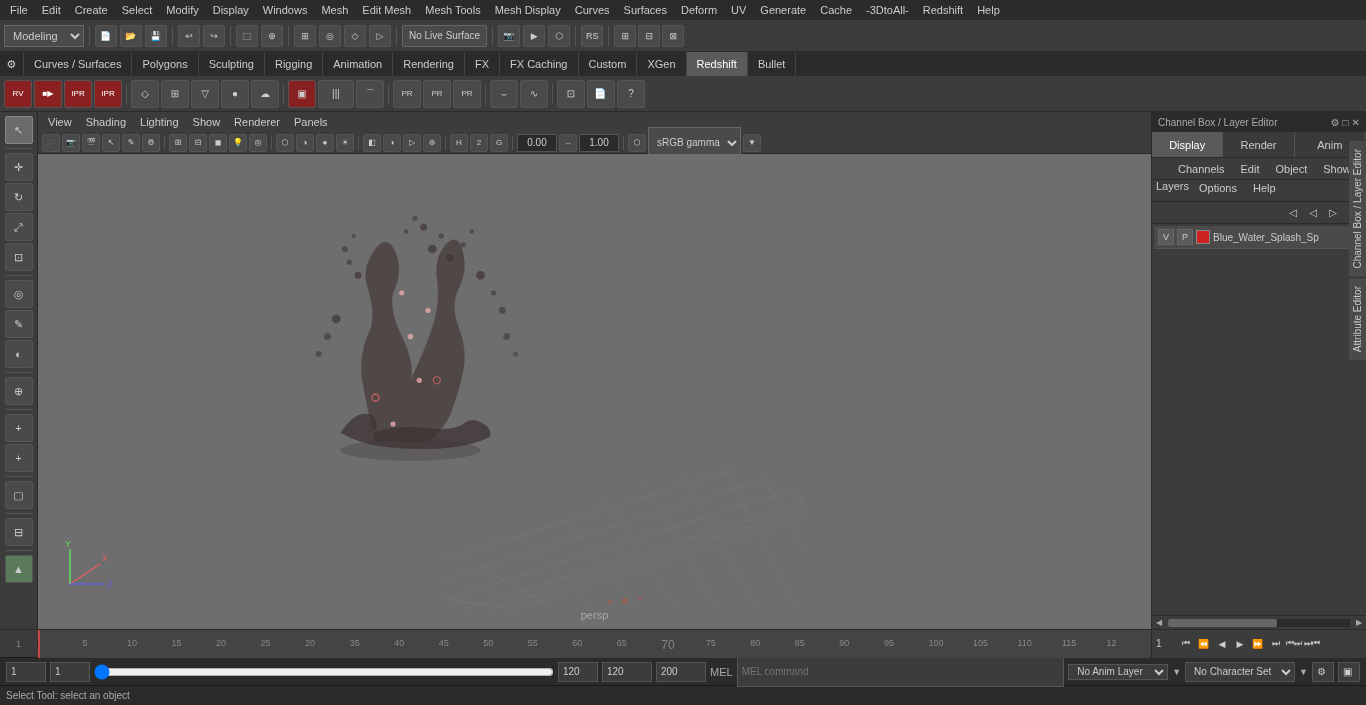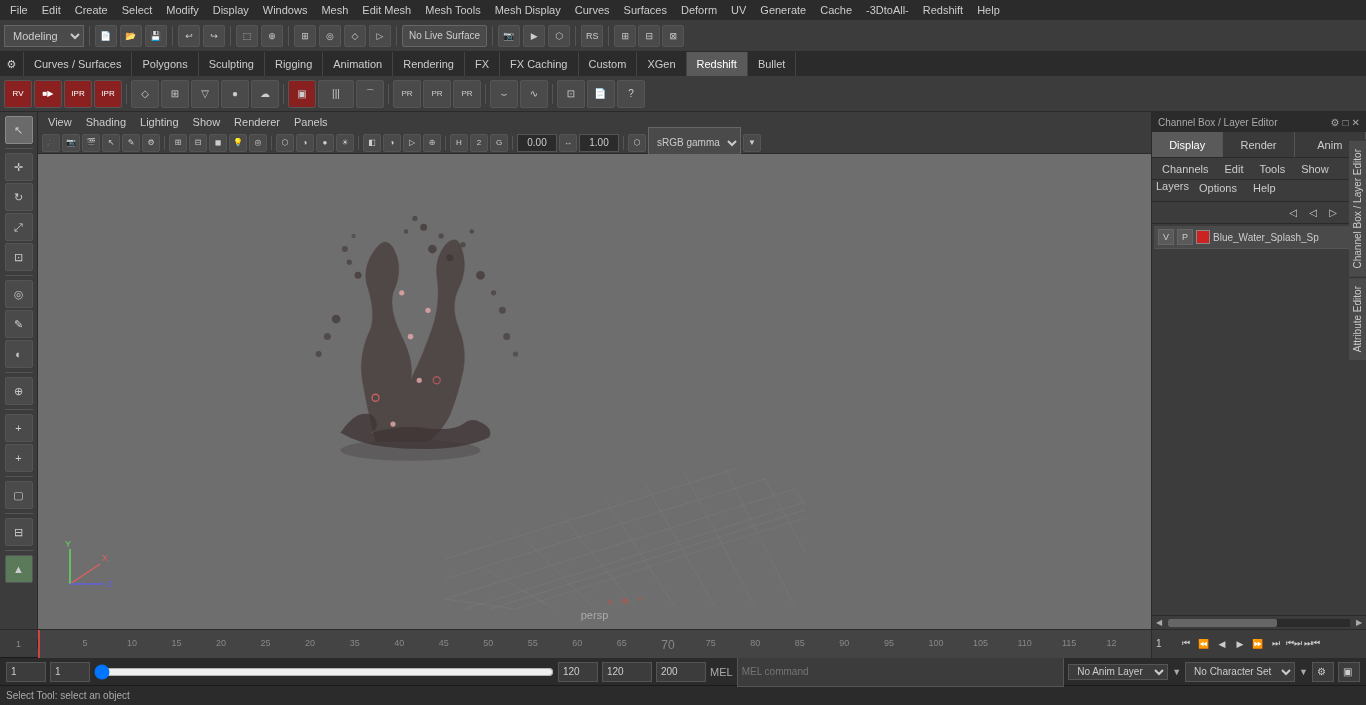--- a/index.html
+++ b/index.html
@@ -276,21 +276,21 @@
       font-size: 11px;
       color: #ccc;
       cursor: pointer;
       border-right: 1px solid #555;
     }
     .rp-tab.active { background: #5a5a5a; color: #fff; }
     #right-panel-sub-tabs {
       height: 22px;
       display: flex;
       align-items: center;
-      padding: 0 4px;
+      padding: 0 20px;
       gap: 4px;
       background: #3c3c3c;
       border-bottom: 1px solid #2a2a2a;
     }
     .rp-sub-tab {
       padding: 2px 6px;
       font-size: 11px;
       color: #ccc;
       cursor: pointer;
     }
@@ -829,21 +829,21 @@
       </div>
     </div>
     <div id="right-panel-tabs">
       <div class="rp-tab active">Display</div>
       <div class="rp-tab">Render</div>
       <div class="rp-tab">Anim</div>
     </div>
     <div id="right-panel-sub-tabs">
       <span class="rp-sub-tab">Channels</span>
       <span class="rp-sub-tab">Edit</span>
-      <span class="rp-sub-tab">Tools</span>
+      <span class="rp-sub-tab">Object</span>
       <span class="rp-sub-tab">Show</span>
     </div>
 
     <div style="height:22px;display:flex;padding:0 4px;gap:4px;background:#3c3c3c;border-bottom:1px solid #2a2a2a;">
       <span style="font-size:11px;color:#ccc;">Layers</span>
       <span class="rp-sub-tab">Options</span>
       <span class="rp-sub-tab">Help</span>
     </div>
 
     <div id="right-panel-icons">

